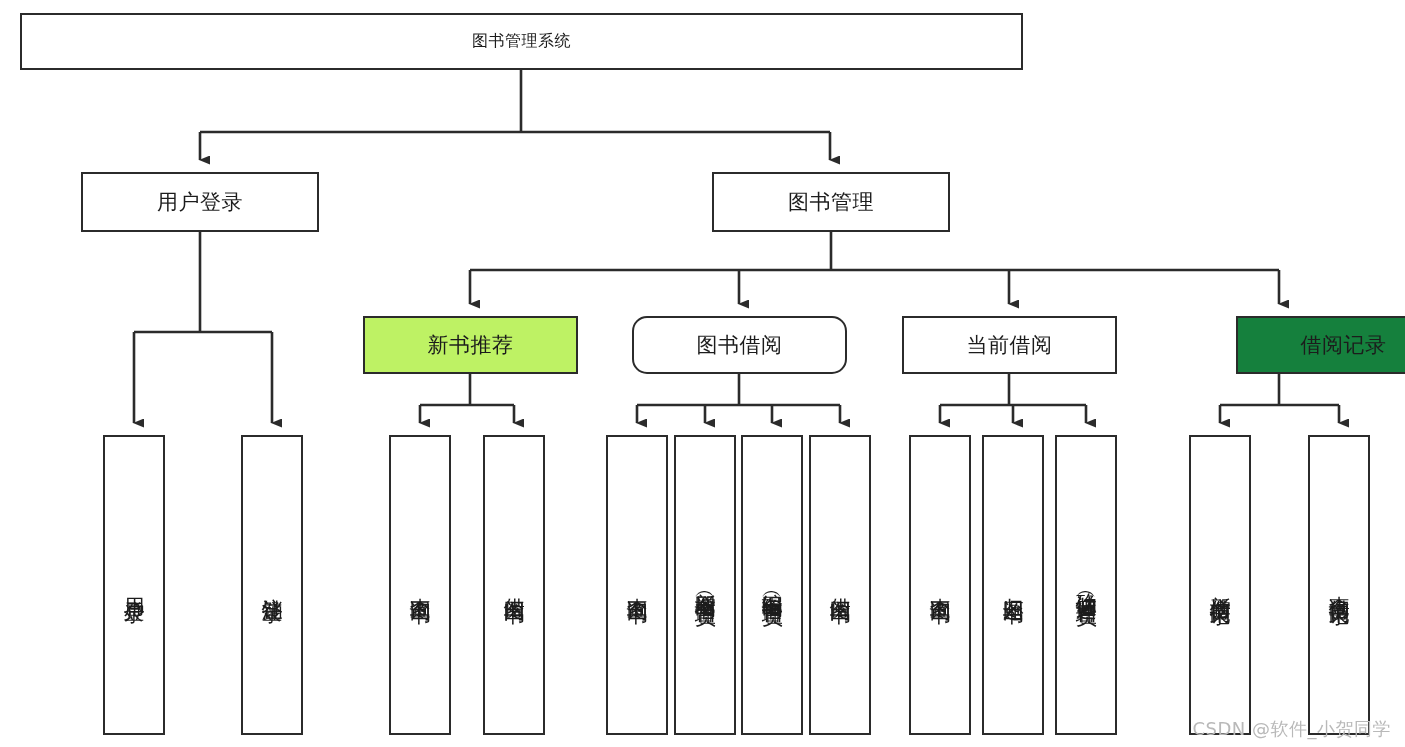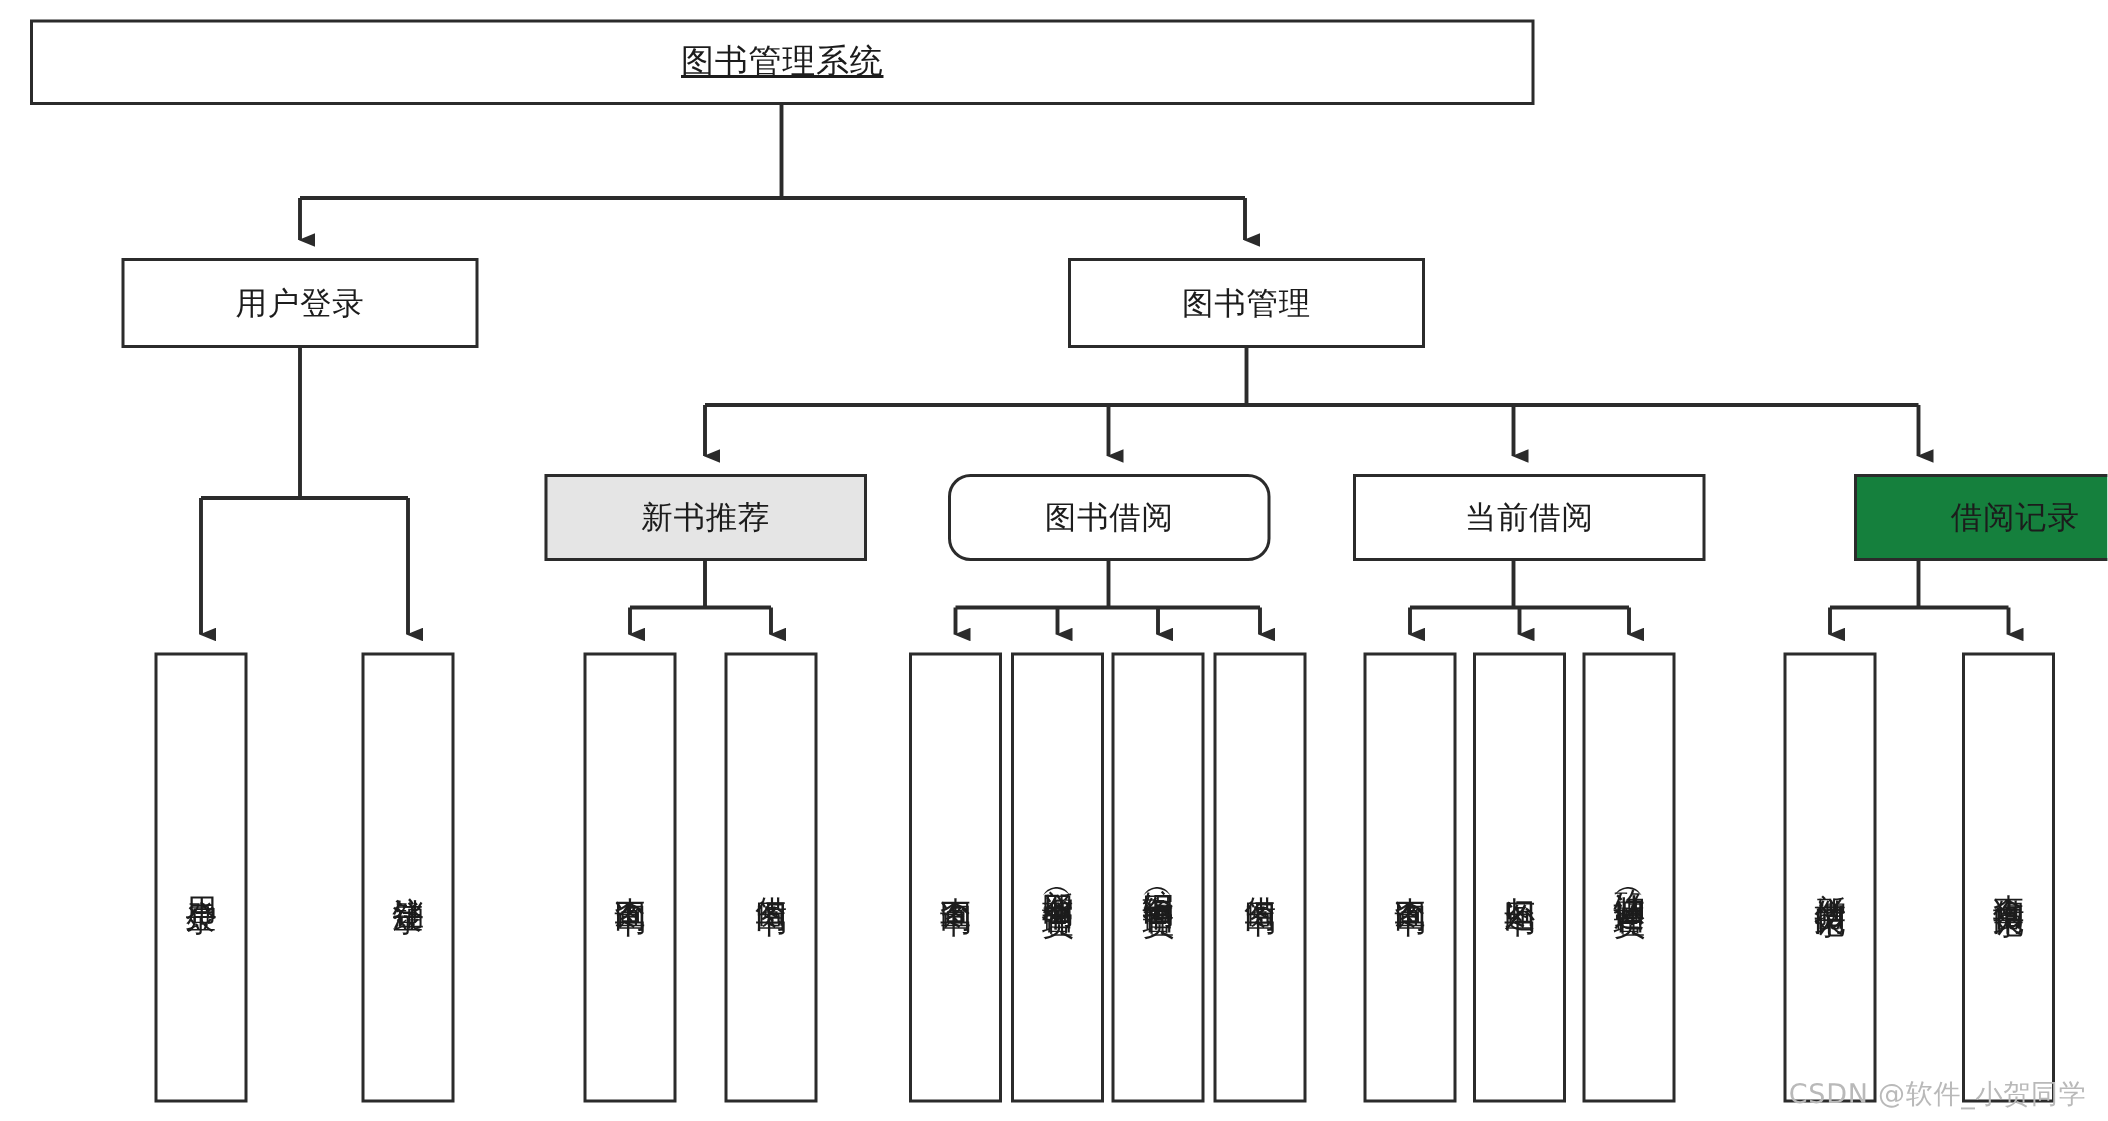--- a/index.html
+++ b/index.html
@@ -37,21 +37,21 @@
     justify-content: center;
     text-align: center;
   }
   .node .label {
     font-size: 21px;
     line-height: 1.18;
     letter-spacing: 0.5px;
     color: #1c1c1c;
     white-space: pre;
   }
-  .node.root .label { font-size: 22px; text-decoration: underline; }
+  .node.root .label { font-size: 16px; }
   .node.vertical {
     align-items: center;
     justify-content: center;
   }
   .node.vertical .label {
     writing-mode: vertical-rl;
     text-orientation: upright;
     font-size: 21px;
     line-height: 1.45;
     letter-spacing: 2px;
@@ -128,27 +128,27 @@
     <span class="label">图书管理系统</span>
   </div>
 
   <div class="node" id="n-l1-0" style="left: 81px; top: 172px; width: 238px; height: 60px; background: rgb(255, 255, 255); border-color: rgb(43, 43, 43); color: rgb(28, 28, 28);">
     <span class="label">用户登录</span>
   </div>
   <div class="node" id="n-l1-1" style="left: 712px; top: 172px; width: 238px; height: 60px; background: rgb(255, 255, 255); border-color: rgb(43, 43, 43); color: rgb(28, 28, 28);">
     <span class="label">图书管理</span>
   </div>
 
-  <div class="node" id="n-l2-0" style="left: 363px; top: 316px; width: 215px; height: 58px; background: #e5e5e5; border-color: rgb(43, 43, 43); color: rgb(28, 28, 28);">
+  <div class="node" id="n-l2-0" style="left: 363px; top: 316px; width: 215px; height: 58px; background: #bef264; border-color: rgb(43, 43, 43); color: rgb(28, 28, 28);">
     <span class="label">新书推荐</span>
   </div>
   <div class="node" id="n-l2-1" style="left: 632px; top: 316px; width: 215px; height: 58px; background: rgb(255, 255, 255); border-color: rgb(43, 43, 43); color: rgb(28, 28, 28); border-radius: 15px;">
     <span class="label">图书借阅</span>
   </div>
-  <div class="node" id="n-l2-2" style="left: 902px; top: 316px; width: 235px; height: 58px; background: rgb(255, 255, 255); border-color: rgb(43, 43, 43); color: rgb(28, 28, 28);">
+  <div class="node" id="n-l2-2" style="left: 902px; top: 316px; width: 215px; height: 58px; background: rgb(255, 255, 255); border-color: rgb(43, 43, 43); color: rgb(28, 28, 28);">
     <span class="label">当前借阅</span>
   </div>
   <div class="node" id="n-l2-3" style="left: 1236px; top: 316px; width: 215px; height: 58px; background: #15803d; border-color: rgb(43, 43, 43); color: rgb(28, 28, 28);">
     <span class="label">借阅记录</span>
   </div>
 
   <div class="node vertical" id="n-lf-0" style="left: 103px; top: 435px; width: 62px; height: 300px; background: rgb(255, 255, 255); border-color: rgb(43, 43, 43); color: rgb(28, 28, 28);">
     <span class="label">用户登录</span>
   </div>
   <div class="node vertical" id="n-lf-1" style="left: 241px; top: 435px; width: 62px; height: 300px; background: rgb(255, 255, 255); border-color: rgb(43, 43, 43); color: rgb(28, 28, 28);">

